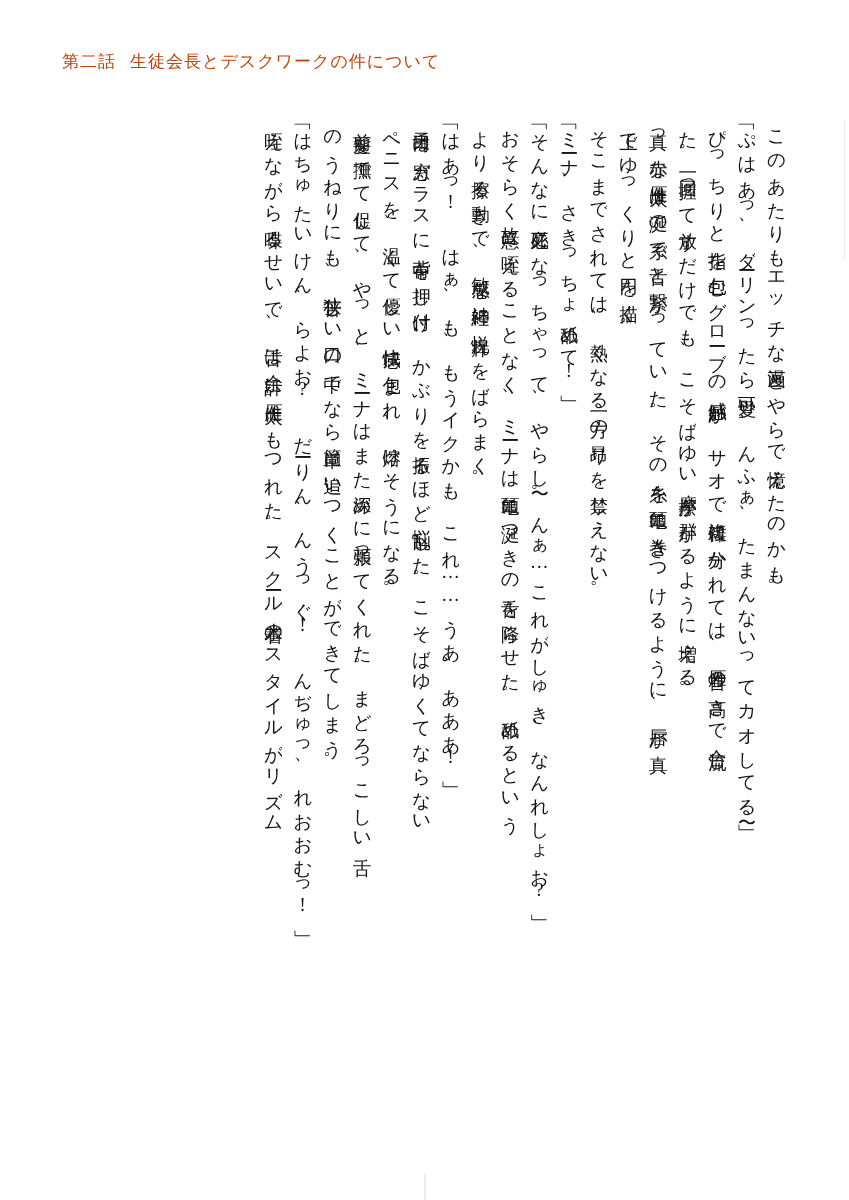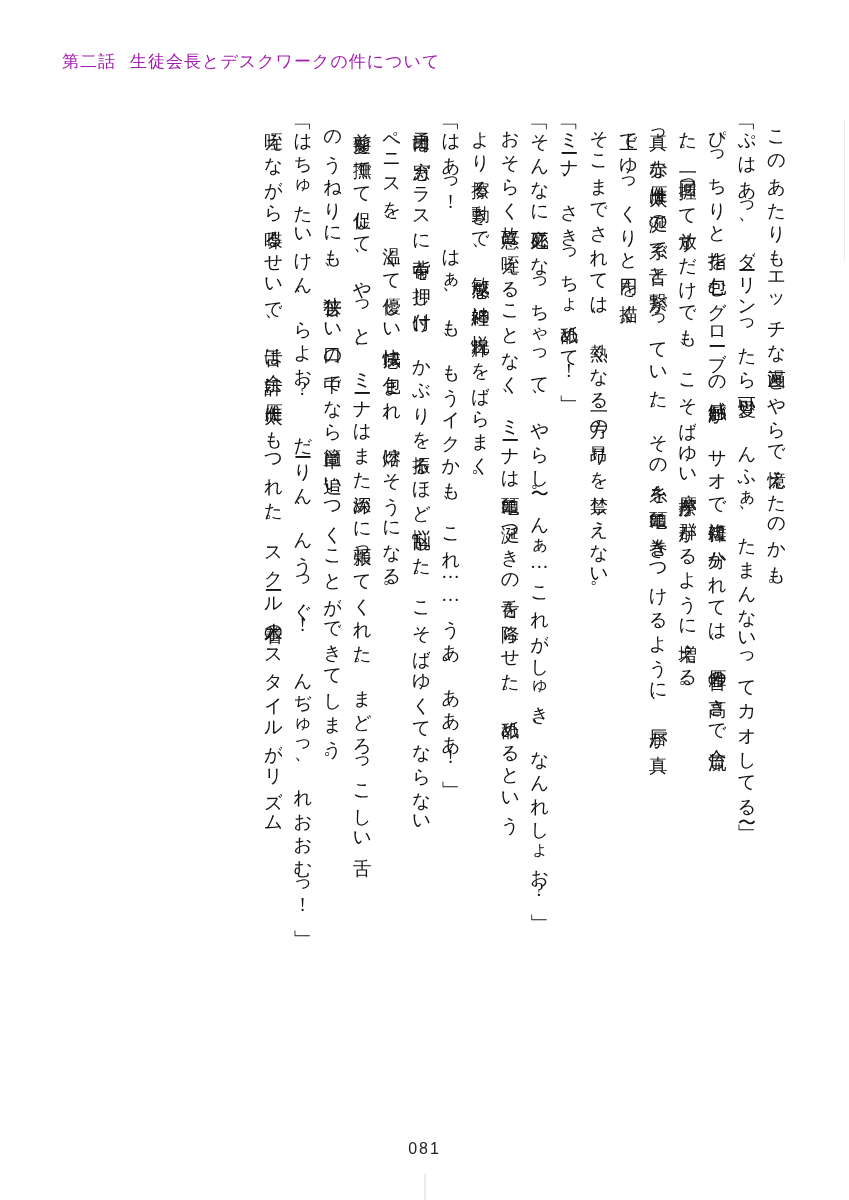--- a/index.html
+++ b/index.html
@@ -24,21 +24,21 @@
 
   
   #header {
     position: absolute;
     top: 52px;
     left: 62px;
     font-size: 17px;
     letter-spacing: 1px;
     line-height: 1.2;
     white-space: nowrap;
-    color: #a21caf;
+    color: #c2410c;
     font-family: "Liberation Serif", "DejaVu Serif", serif;
   }
   #header .chapter-num {
     margin-right: 14px;
   }
 
   
   #body-text {
     position: absolute;
     top: 118px;
@@ -123,18 +123,17 @@
     <div class="col">より擦る動きで、敏感な神経に悦痒れをばらまく。</div>
     <div class="col">「はあっ! はぁ、も、もうイクかも、これ……うあ、あああ!」</div>
     <div class="col">勇司は窓ガラスに背中を押し付け、かぶりを振るほど悩乱した。こそばゆくてならない</div>
     <div class="col">ペニスを、温くて優しい快感に包まれ、熔けそうになる。</div>
     <div class="col">前髪を撫でて促して、やっと、ミーナはまた深めに頬張ってくれた。まどろっこしい舌</div>
     <div class="col">のうねりにも、狭苦しい口の中でなら簡単に追いつくことができてしまう。</div>
     <div class="col">「はちゅたいけん、らよお? だーりん、んうっぐ! んぢゅっ、れおおむっ!」</div>
     <div class="col">咥えながら喋るせいで、舌は余計に雁太にもつれた。スクール水着のスタイルがリズム</div>
   </div>
 
-  <div id="page-number">081</div>
 
   <div class="spine-mark" id="spine-bottom"></div>
   <div class="spine-mark" id="edge-right"></div>
 
 </div>
 
 </body></html>

